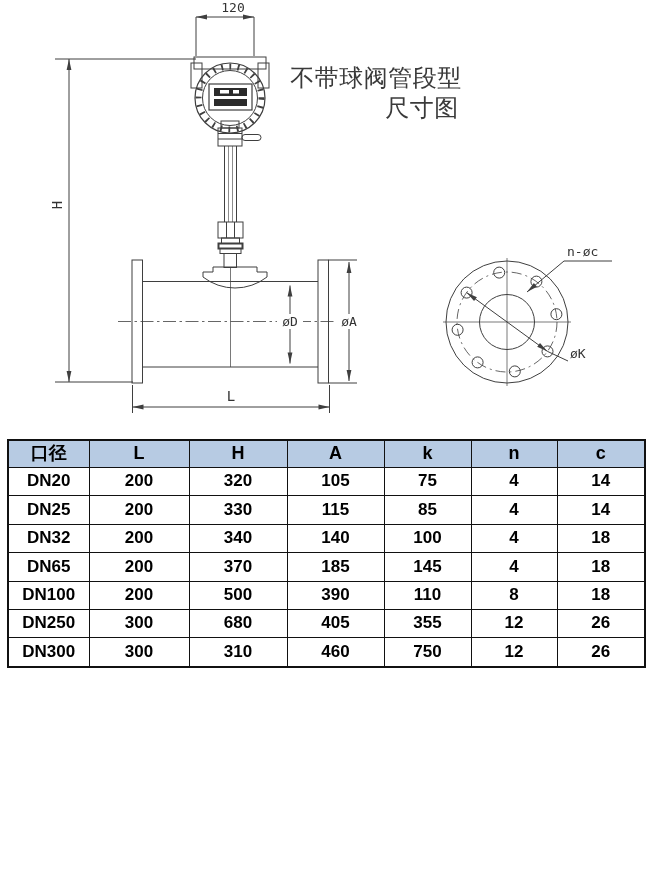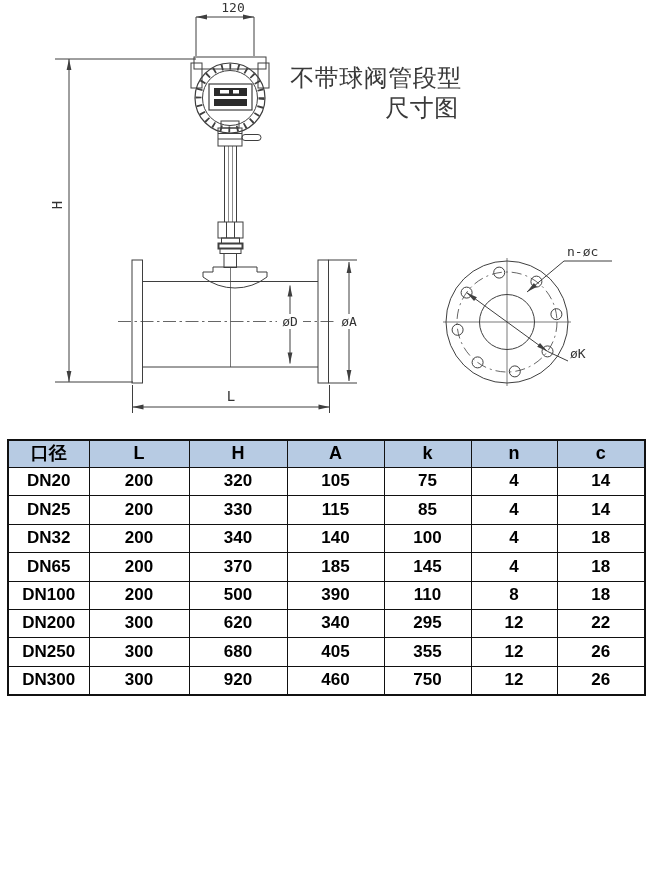--- a/index.html
+++ b/index.html
@@ -201,41 +201,32 @@
           <tr>
             <td>DN100</td>
             <td>200</td>
             <td>500</td>
             <td>390</td>
             <td>110</td>
             <td>8</td>
             <td>18</td>
           </tr>
           <tr>
-            <td>DN200</td>
-            <td>300</td>
-            <td>620</td>
-            <td>340</td>
-            <td>295</td>
-            <td>12</td>
-            <td>22</td>
-          </tr>
-          <tr>
             <td>DN250</td>
             <td>300</td>
             <td>680</td>
             <td>405</td>
             <td>355</td>
             <td>12</td>
             <td>26</td>
           </tr>
           <tr>
             <td>DN300</td>
             <td>300</td>
-            <td>920</td>
+            <td>310</td>
             <td>460</td>
             <td>750</td>
             <td>12</td>
             <td>26</td>
           </tr>
         </tbody>
     </table>
   </div>
 
 </div>

